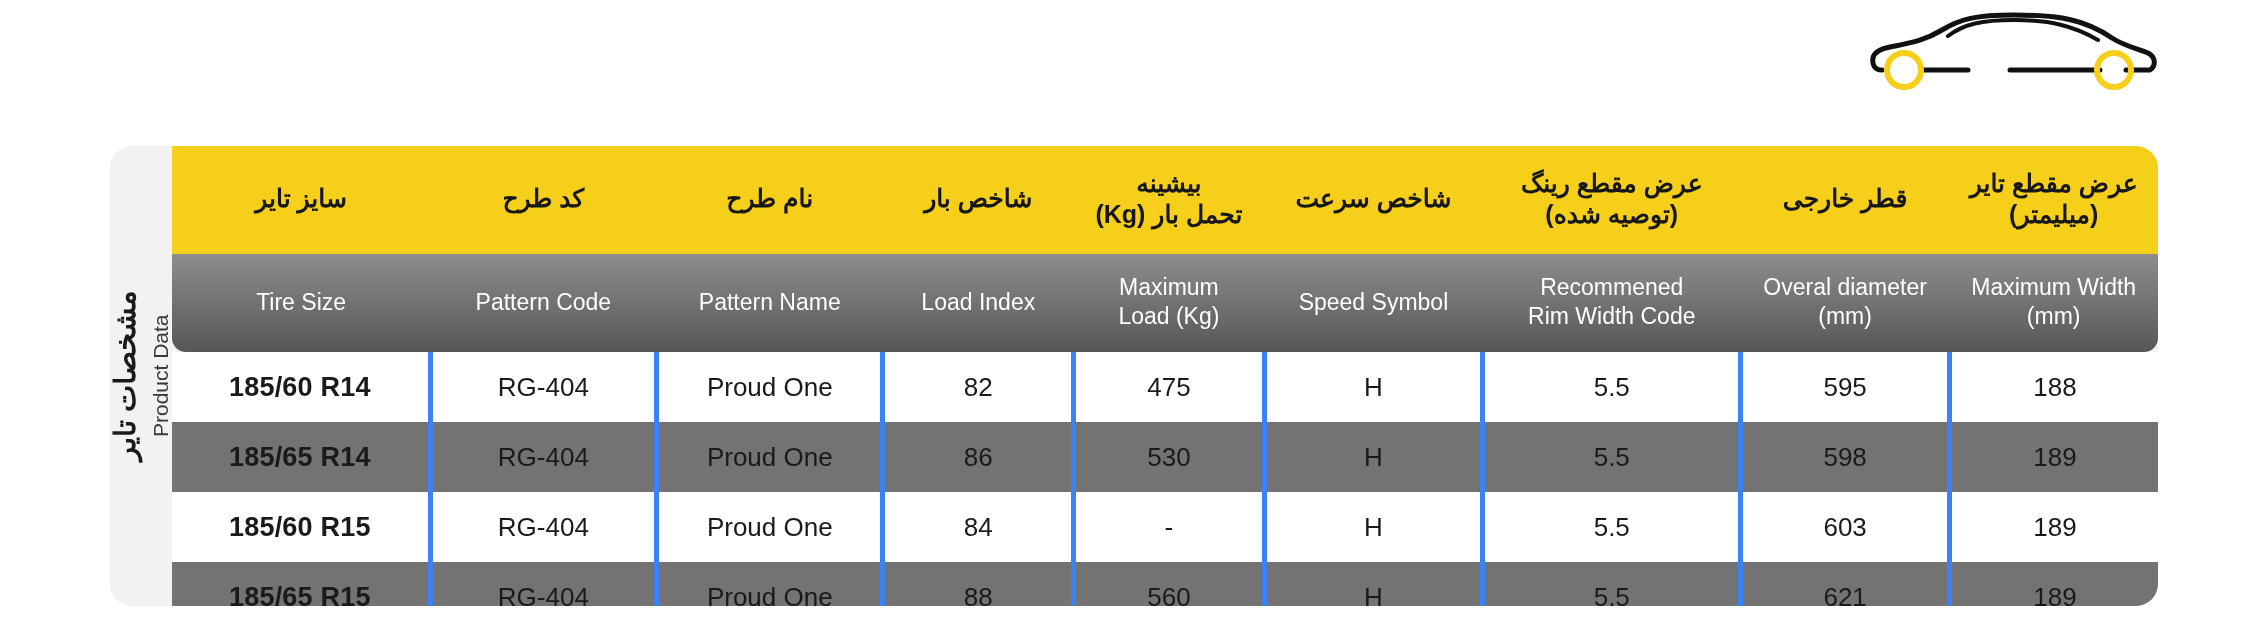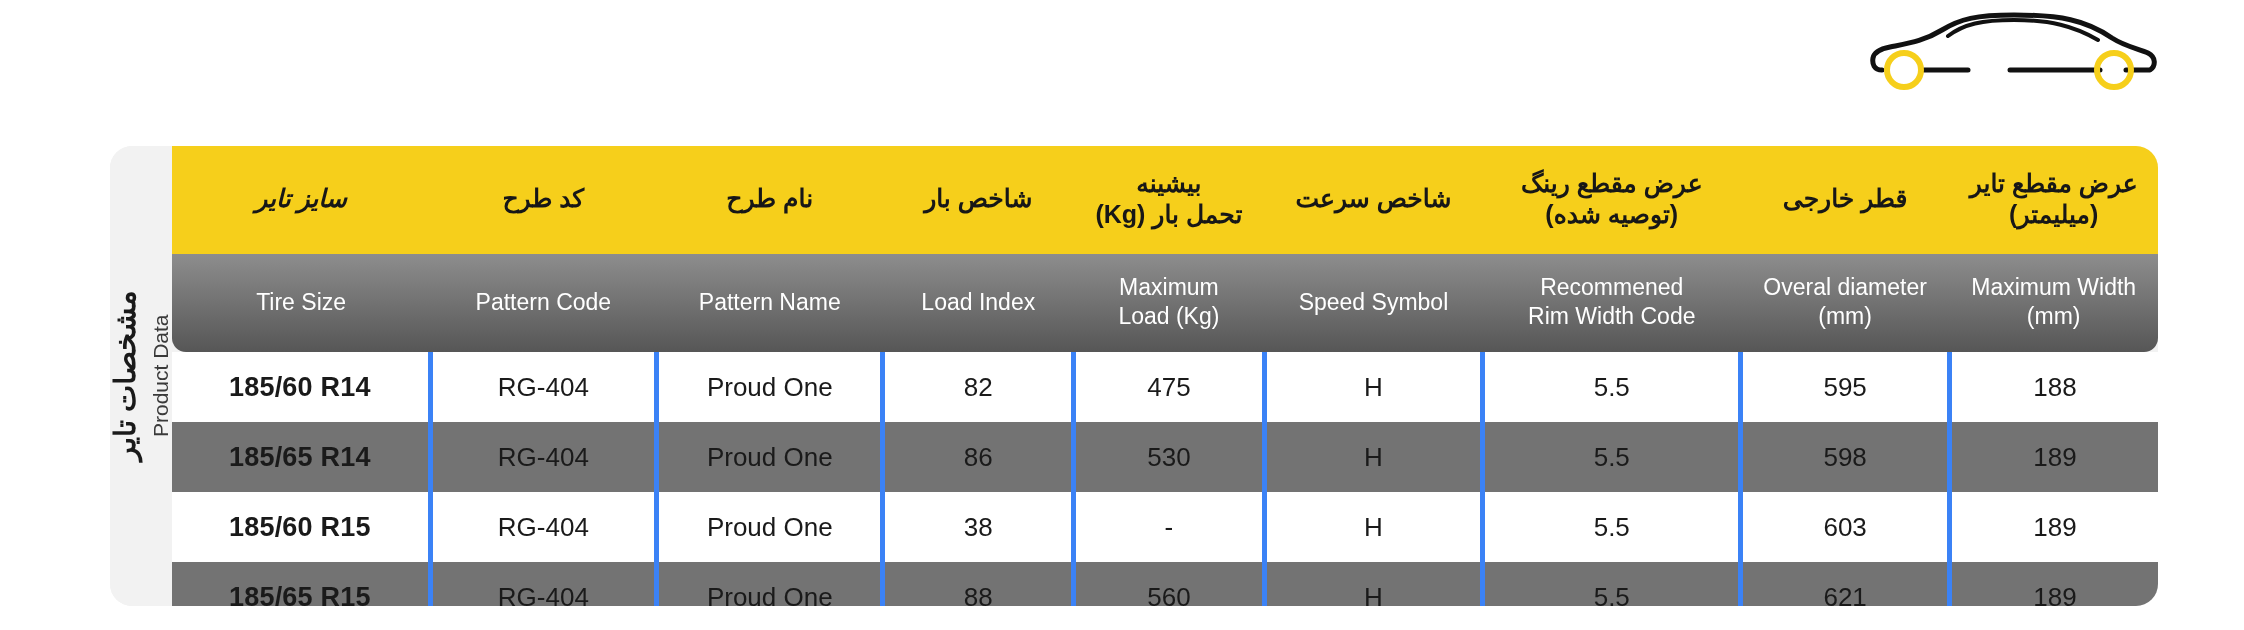--- a/index.html
+++ b/index.html
@@ -90,21 +90,21 @@
     font-weight: bold;
     direction: rtl;
     text-align: center;
     padding: 14px 6px 16px 6px;
     line-height: 1.25;
     vertical-align: middle;
     height: 78px;
     border: none;
   }
   
-  table.spec thead tr.fa-row th:first-child { border-top-left-radius: 0; font-style: italic; }
+  table.spec thead tr.fa-row th:first-child { border-top-left-radius: 0; }
   table.spec thead tr.fa-row th:last-child  { border-top-right-radius: 14px; }
 
   
   table.spec thead tr.en-row th {
     background: linear-gradient(to bottom, #8d8d8d 0%, #6f6f6f 55%, #565656 100%);
     color: #ffffff;
     font-size: 23px;
     font-weight: normal;
     text-align: center;
     padding: 12px 6px 14px 6px;
@@ -272,21 +272,21 @@
               <td>530</td>
               <td>H</td>
               <td>5.5</td>
               <td>598</td>
               <td>189</td>
             </tr>
             <tr class="odd">
               <td class="size-cell">185/60 R15</td>
               <td>RG-404</td>
               <td>Proud One</td>
-              <td>38</td>
+              <td>84</td>
               <td>-</td>
               <td>H</td>
               <td>5.5</td>
               <td>603</td>
               <td>189</td>
             </tr>
             <tr class="even">
               <td class="size-cell">185/65 R15</td>
               <td>RG-404</td>
               <td>Proud One</td>

